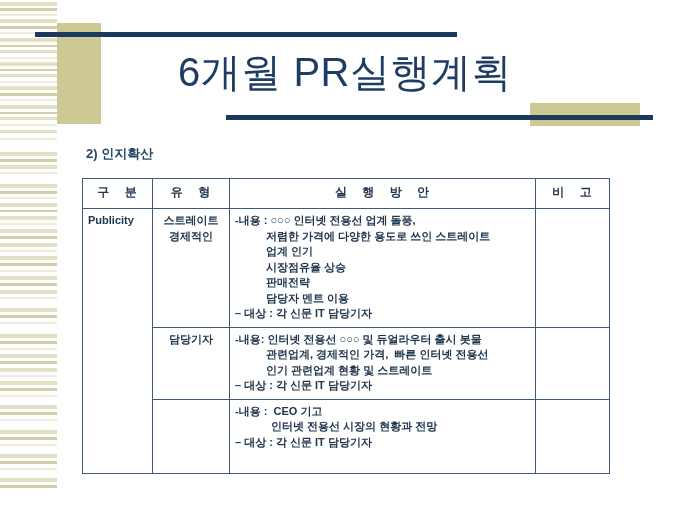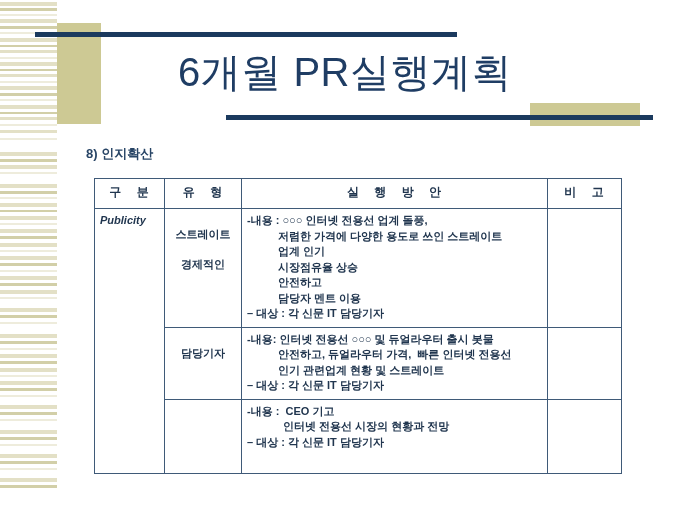--- a/index.html
+++ b/index.html
@@ -78,21 +78,21 @@
     position: absolute;
     left: 86px; top: 145px;
     color: #284566;
     font-size: 13px;
     font-weight: bold;
   }
 
   
   #plan-table {
     position: absolute;
-    left: 94px; top: 178px;
+    left: 82px; top: 178px;
     width: 527px;
     border-collapse: collapse;
     table-layout: fixed;
     padding-left: 28px;
   }
   #plan-table td, #plan-table th {
     border: 1px solid #3f5a78;
     vertical-align: top;
     padding: 4px 5px 5px 5px;
     color: #21364f;
@@ -113,38 +113,37 @@
   .col-type { width: 77px; }
   .col-plan { width: 306px; }
   .col-note { width: 74px; }
 
   td.cell-div {
     text-align: left;
     vertical-align: top;
     padding-left: 6px;
     padding-top: 6px;
     letter-spacing: 0;
-    font-style: italic;
   }
   td.cell-type {
     text-align: center;
     vertical-align: top;
     padding-top: 6px;
   }
   td.cell-plan {
     text-align: left;
     padding-top: 6px;
     padding-left: 7px;
   }
   td.cell-note { background: #ffffff; }
 
   .plan-line { white-space: pre; display: block; }
   .plan-line.indent { padding-left: 31px; }
   .plan-line.indent2 { padding-left: 36px; }
-  .type-line { display: block; margin-top: 14px; }
+  .type-line { display: block; }
   .row-h1 { height: 115px; }
   .row-h2 { height: 67px; }
   .row-h3 { height: 74px; }
 </style>
 </head>
 <body>
 
 <div id="slide">
 
   <div id="stripe-band">
@@ -219,21 +218,21 @@
       <div class="stripe" style="top: 485px; height: 3px;"></div>
     </div>
 
   <div id="khaki-block-left"></div>
   <div id="navy-bar-top"></div>
   <div id="khaki-block-right"></div>
   <div id="navy-bar-bottom"></div>
 
   <div id="slide-title">6개월 PR실행계획</div>
 
-  <div id="subtitle">8) 인지확산</div>
+  <div id="subtitle">2) 인지확산</div>
 
   <table id="plan-table">
     <colgroup>
       <col class="col-div">
       <col class="col-type">
       <col class="col-plan">
       <col class="col-note">
     </colgroup>
     <thead>
       <tr>
@@ -248,33 +247,33 @@
           <td class="cell-div" rowspan="3">Publicity</td>
           <td class="cell-type">
             <span class="type-line">스트레이트</span>
             <span class="type-line">경제적인</span>
           </td>
           <td class="cell-plan">
             <span class="plan-line">-내용 : ○○○ 인터넷 전용선 업계 돌풍,</span>
             <span class="plan-line indent">저렴한 가격에 다양한 용도로 쓰인 스트레이트</span>
             <span class="plan-line indent">업계 인기</span>
             <span class="plan-line indent">시장점유율 상승</span>
-            <span class="plan-line indent">안전하고</span>
+            <span class="plan-line indent">판매전략</span>
             <span class="plan-line indent">담당자 멘트 이용</span>
             <span class="plan-line">– 대상 : 각 신문 IT 담당기자</span>
           </td>
           <td class="cell-note"></td>
         </tr>
         <tr class="row-h2">
           <td class="cell-type">
             <span class="type-line">담당기자</span>
           </td>
           <td class="cell-plan">
             <span class="plan-line">-내용: 인터넷 전용선 ○○○ 및 듀얼라우터 출시 봇물</span>
-            <span class="plan-line indent">안전하고, 듀얼라우터 가격,  빠른 인터넷 전용선</span>
+            <span class="plan-line indent">관련업계, 경제적인 가격,  빠른 인터넷 전용선</span>
             <span class="plan-line indent">인기 관련업계 현황 및 스트레이트</span>
             <span class="plan-line">– 대상 : 각 신문 IT 담당기자</span>
           </td>
           <td class="cell-note"></td>
         </tr>
         <tr class="row-h3">
           <td class="cell-type"></td>
           <td class="cell-plan">
             <span class="plan-line">-내용 :  CEO 기고</span>
             <span class="plan-line indent2">인터넷 전용선 시장의 현황과 전망</span>

